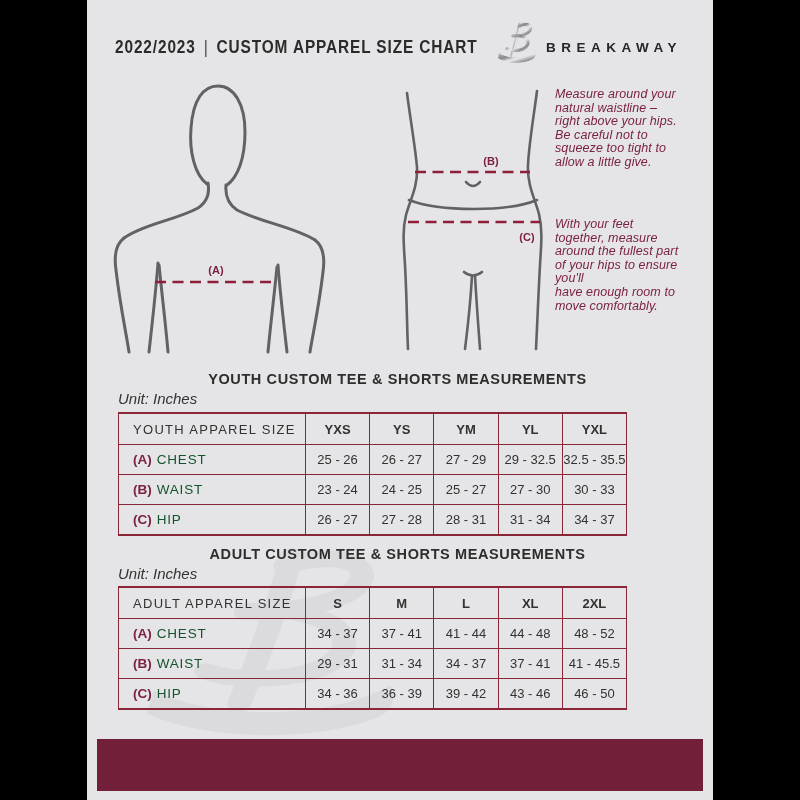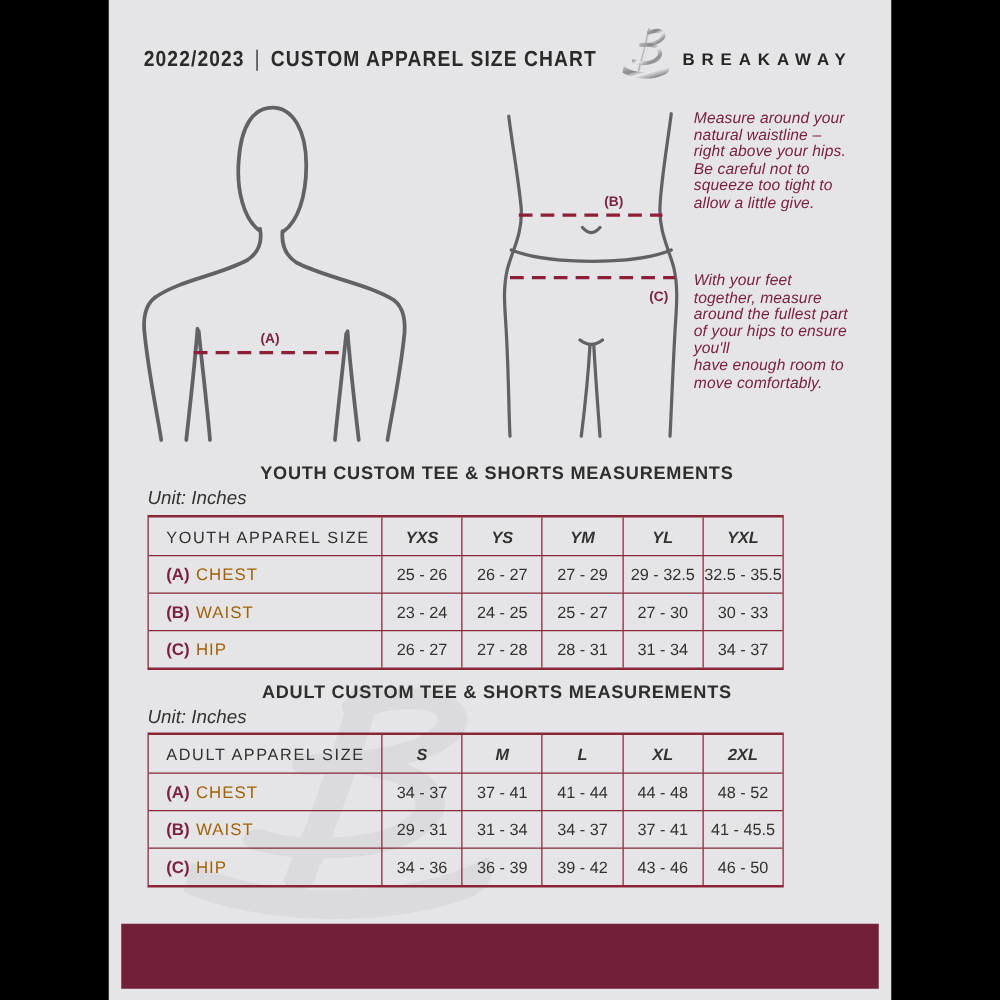--- a/index.html
+++ b/index.html
@@ -44,24 +44,24 @@
   .tbl-unit{position:absolute;width:559px;left:31px;color:#333;
     font-size:15px;font-style:italic;}
   .size-table{position:absolute;left:31px;width:509px;display:grid;
     grid-template-columns:186px repeat(5,1fr);grid-auto-rows:30px;
     border:1px solid var(--line);border-top-width:2px;border-bottom-width:2px;}
   .size-table>div{display:flex;align-items:center;justify-content:center;
     border-top:1px solid var(--line);border-left:1px solid var(--line);
     font-size:13px;color:var(--ink);}
   .size-table>div:nth-child(-n+6){border-top:none;}
   .size-table>div:nth-child(6n+1){border-left:none;justify-content:flex-start;padding-left:14px;}
-  .col-head{font-weight:bold;font-size:13.5px;color:#2e2e2e;font-style:italic;}
+  .col-head{font-weight:bold;font-size:13.5px;color:#2e2e2e;}
   .row-head-label{font-size:13px;letter-spacing:1.3px;color:#3f3f3f;}
   .marker{color:var(--maroon);font-weight:bold;margin-right:5px;font-size:13.5px;}
-  .row-label{letter-spacing:0.8px;font-size:13.5px;color:#a16207;}
+  .row-label{letter-spacing:0.8px;font-size:13.5px;color:#14532d;}
 
   .footer-bar{position:absolute;left:10px;top:739px;width:606px;height:52px;background:var(--footer);}
   .watermark{position:absolute;left:40px;top:538px;opacity:0.55;pointer-events:none;}
 </style>
 </head>
 <body>
 
 <div class="stage">
   <div class="page">
 

